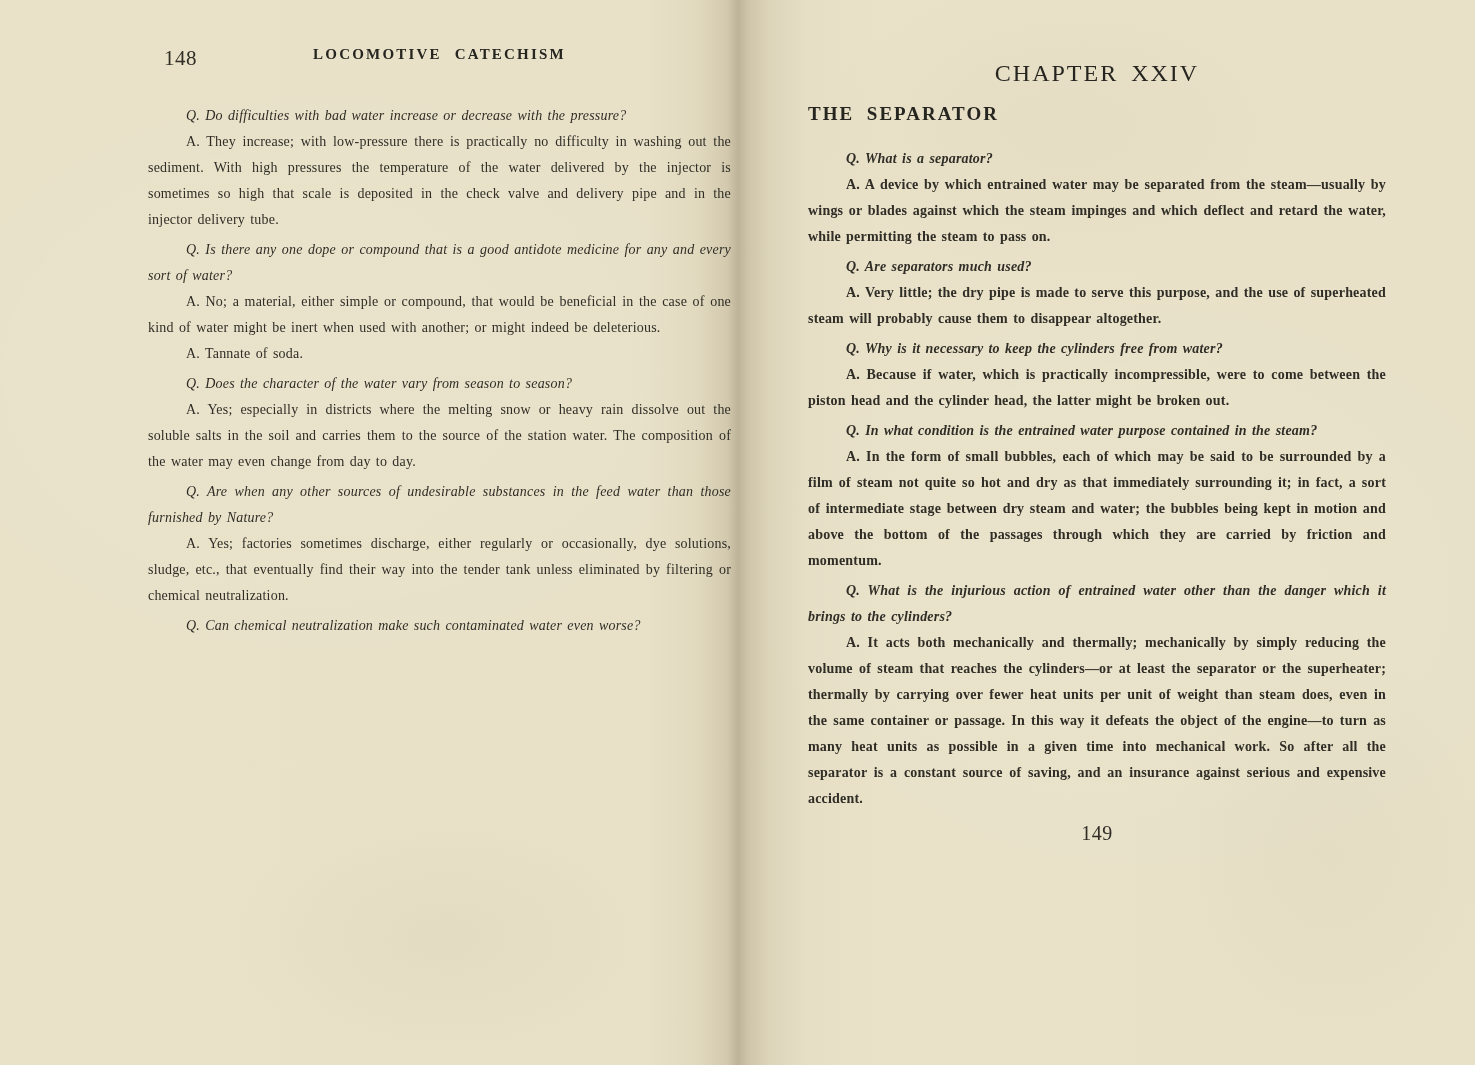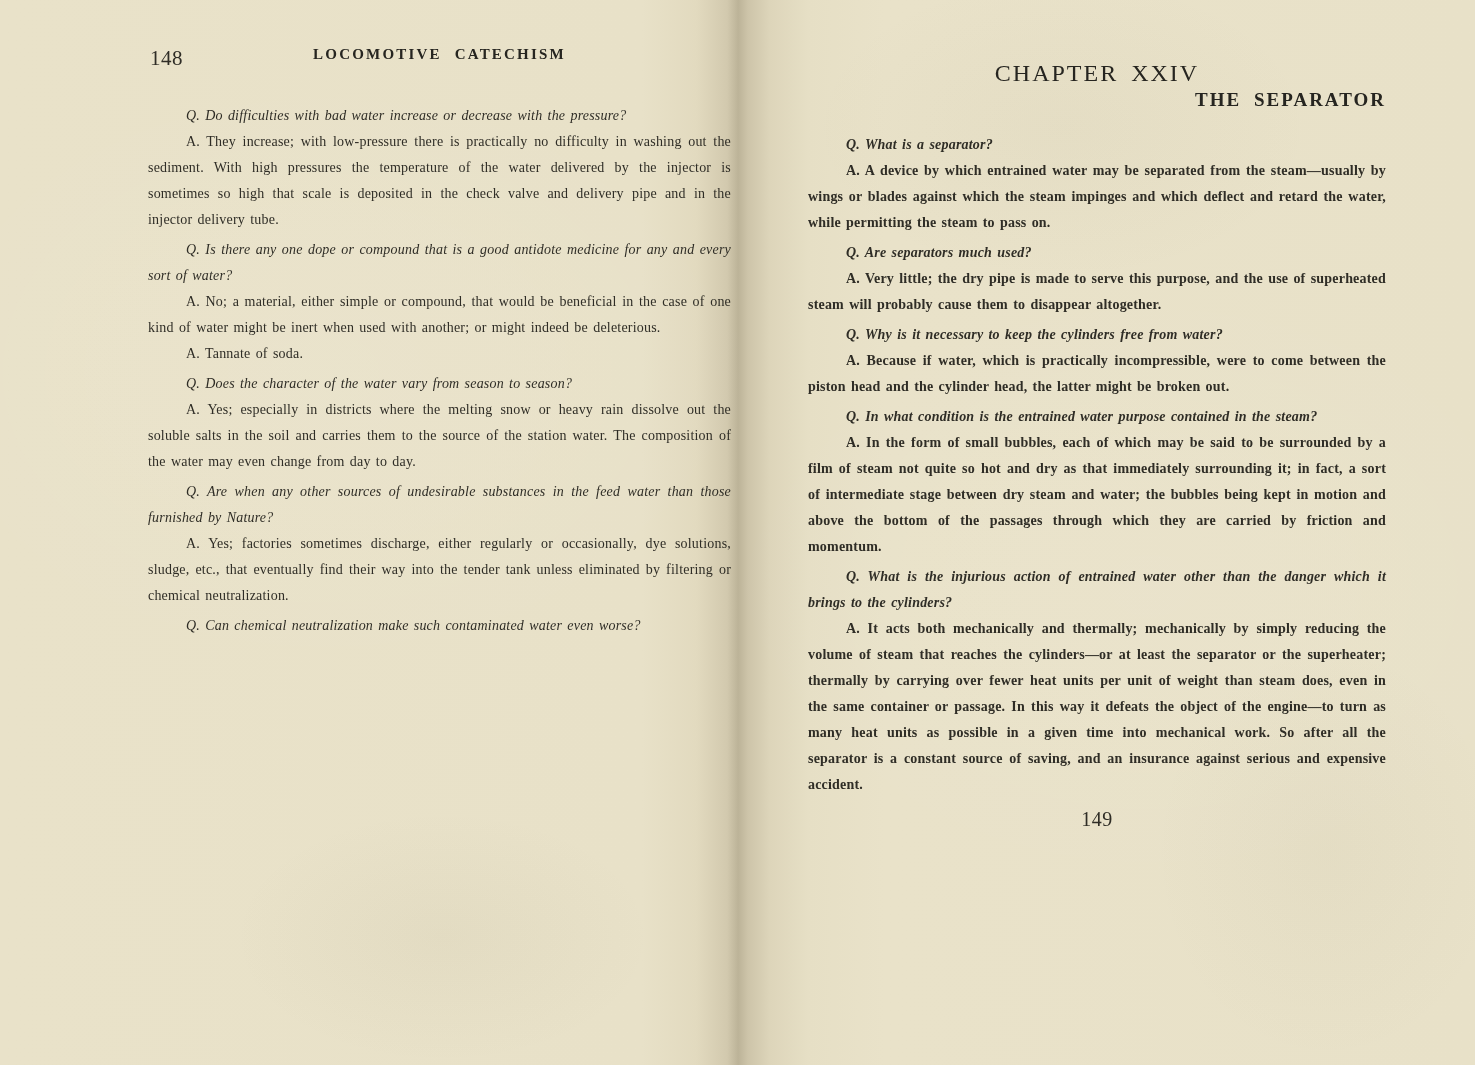--- a/index.html
+++ b/index.html
@@ -50,21 +50,21 @@
   .left-page  { left: 148px; top: 46px;  width: 583px; }
   .right-page { left: 808px; top: 60px;  width: 578px; }
 
   .page-header {
     position: relative;
     height: 24px;
     margin-bottom: 33px;
   }
   .page-num-left {
     position: absolute;
-    left: 2px; top: 0;
+    left: 16px; top: 0;
     font-size: 21px;
     letter-spacing: 0.5px;
   }
   .running-title {
     display: block;
     text-align: center;
     font-size: 15px;
     font-weight: 700;
     letter-spacing: 2.2px;
     word-spacing: 7px;
@@ -73,26 +73,26 @@
 
   .chapter-heading {
     text-align: center;
     font-size: 24px;
     font-weight: 400;
     letter-spacing: 2px;
     word-spacing: 5px;
     color: var(--heading-ink);
   }
   .chapter-subtitle {
-    text-align: right;
+    text-align: left;
     font-size: 19px;
     font-weight: 700;
     letter-spacing: 2px;
     word-spacing: 6px;
-    margin-top: 2px;
+    margin-top: 16px;
     color: var(--heading-ink);
   }
   .right-page .page-body { margin-top: 21px; font-weight: bold; }
 
   .page-body p {
     font-size: 14px;
     line-height: 26px;
     text-align: justify;
     text-indent: 38px;
     letter-spacing: 0.2px;

